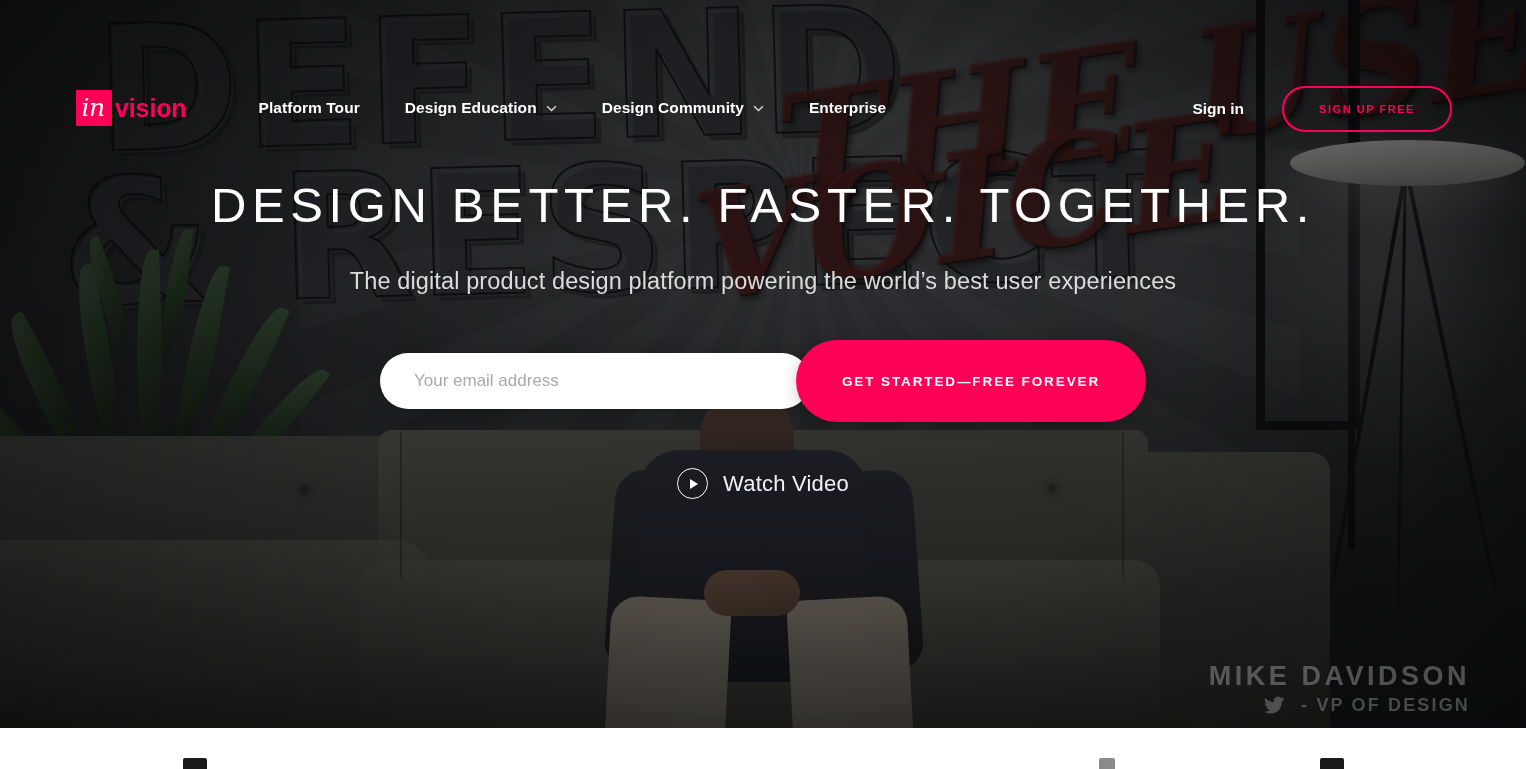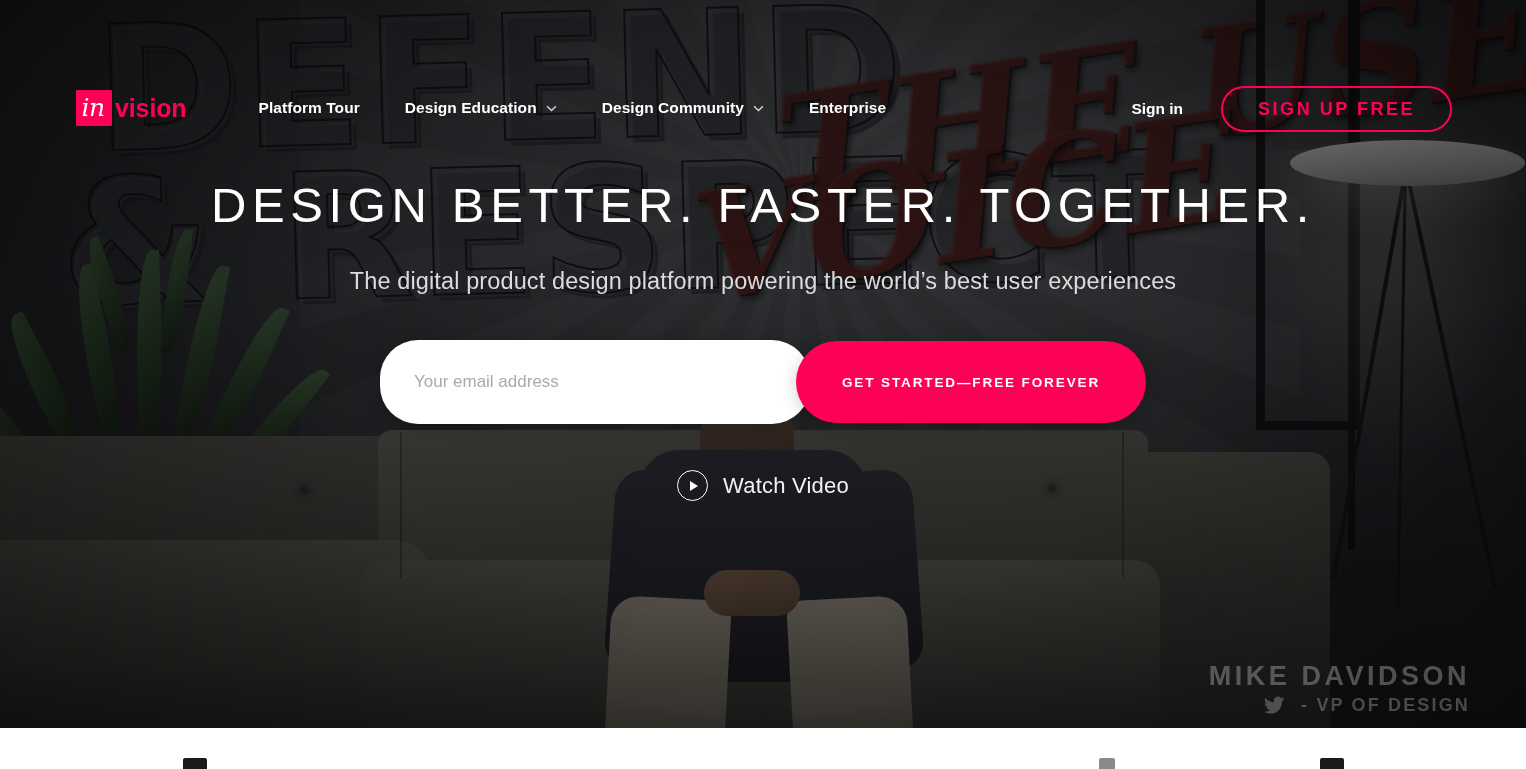--- a/index.html
+++ b/index.html
@@ -243,21 +243,21 @@
 
   .nav-right { margin-left:auto; display:flex; align-items:center; gap:38px; }
   .signin {
     color:#fff; font-size:15.5px; font-weight:700; cursor:pointer;
     white-space:nowrap;
   }
   .signup {
     border:2px solid #ff0057; border-radius:34px;
     padding:0 35px; height:46px;
     display:flex; align-items:center; justify-content:center;
-    color:#ff0057; font-size:18px; font-weight:700;
+    color:#ff0057; font-size:11px; font-weight:700;
     letter-spacing:.14em; cursor:pointer; white-space:nowrap;
     background:transparent;
   }
 
   
   .hero-content {
     position:absolute; left:0; top:0; width:100%;
     z-index:30; text-align:center; padding-top:180px;
   }
   .headline {
@@ -274,21 +274,21 @@
     font-size:23.5px;
     font-weight:300;
     letter-spacing:.005em;
   }
 
   .signup-form {
     margin-top:45px;
     display:flex; align-items:center; justify-content:center;
   }
   .email-input {
-    width:430px; height:84px;
+    width:430px; height:56px;
     background:#fff; border:none; border-radius:38px;
     padding:0 34px; font-size:17px; color:#333;
     font-family:"Liberation Sans", sans-serif;
     outline:none;
     box-shadow:0 2px 14px rgba(0,0,0,.18);
   }
   .email-input::placeholder { color:#a9a9ae; font-weight:400; }
   .cta {
     margin-left:-14px;
     height:82px; padding:0 46px;

